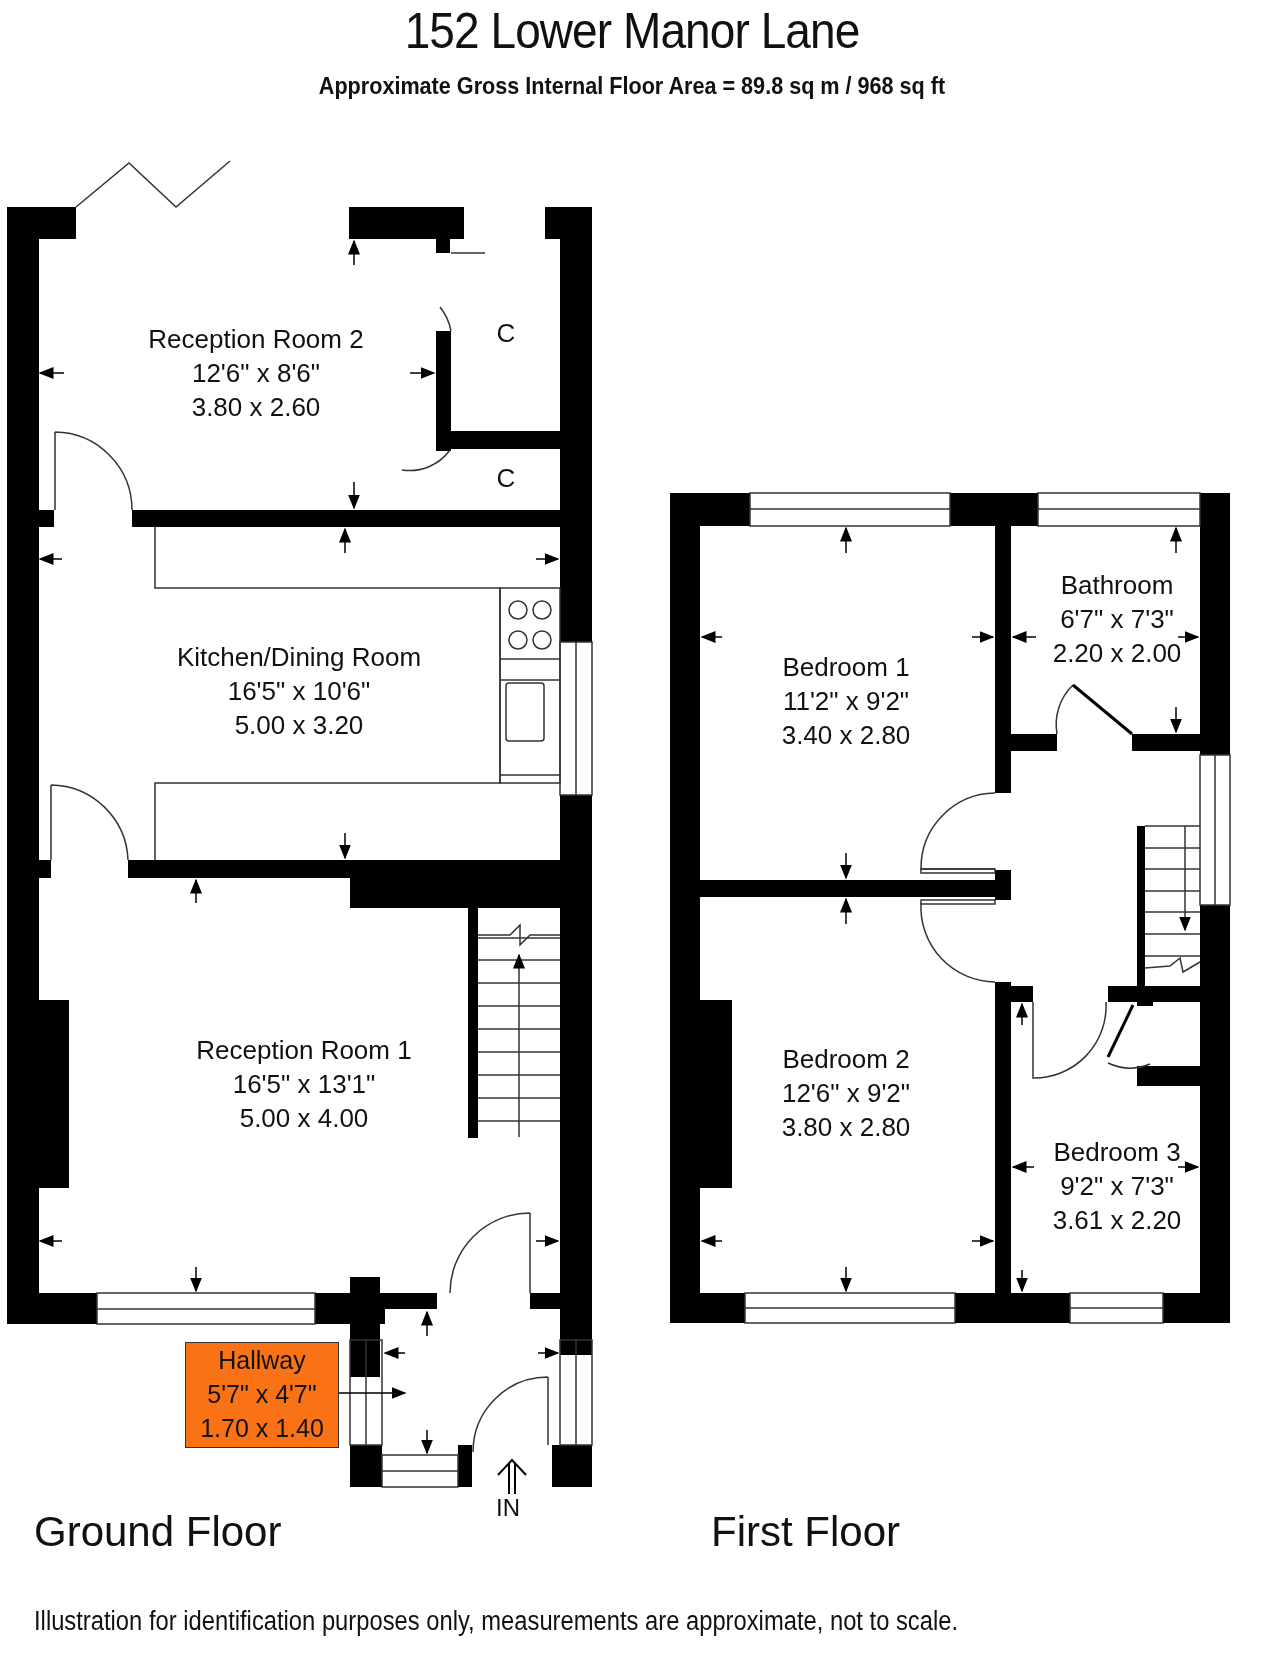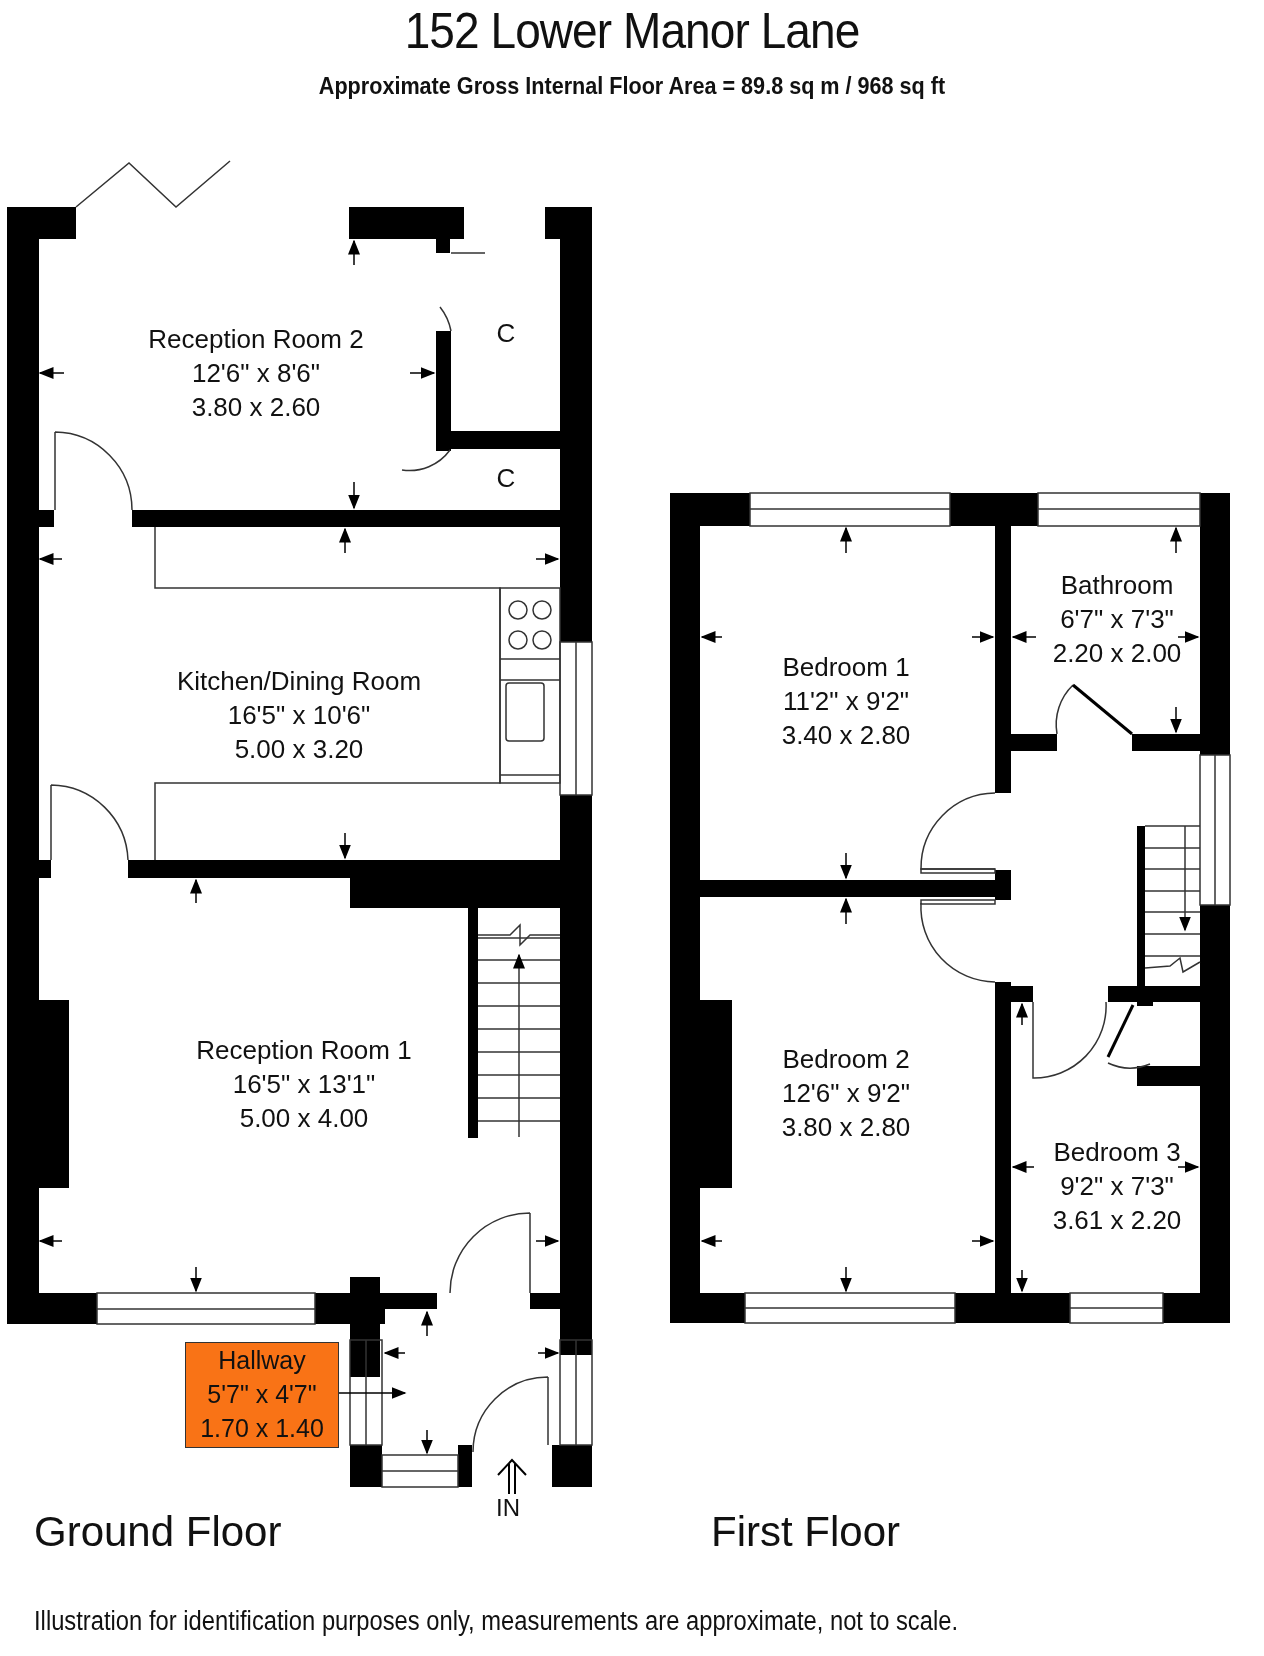--- a/index.html
+++ b/index.html
@@ -232,21 +232,21 @@
 </svg>
 
 <div class="room-label" style="left:236px; top:322px;margin-left:20px;">
   <span class="nm">Reception Room 2</span>
   <span class="imp">12'6" x 8'6"</span>
   <span class="met">3.80 x 2.60</span>
 </div>
 <div class="closet" style="left:506px; top:318px;">C</div>
 <div class="closet" style="left:506px; top:463px;">C</div>
 
-<div class="room-label" style="left:299px; top:640px;margin-top:24px;">
+<div class="room-label" style="left:299px; top:640px;">
   <span class="nm">Kitchen/Dining Room</span>
   <span class="imp">16'5" x 10'6"</span>
   <span class="met">5.00 x 3.20</span>
 </div>
 
 <div class="room-label" style="left:304px; top:1033px;">
   <span class="nm">Reception Room 1</span>
   <span class="imp">16'5" x 13'1"</span>
   <span class="met">5.00 x 4.00</span>
 </div>

